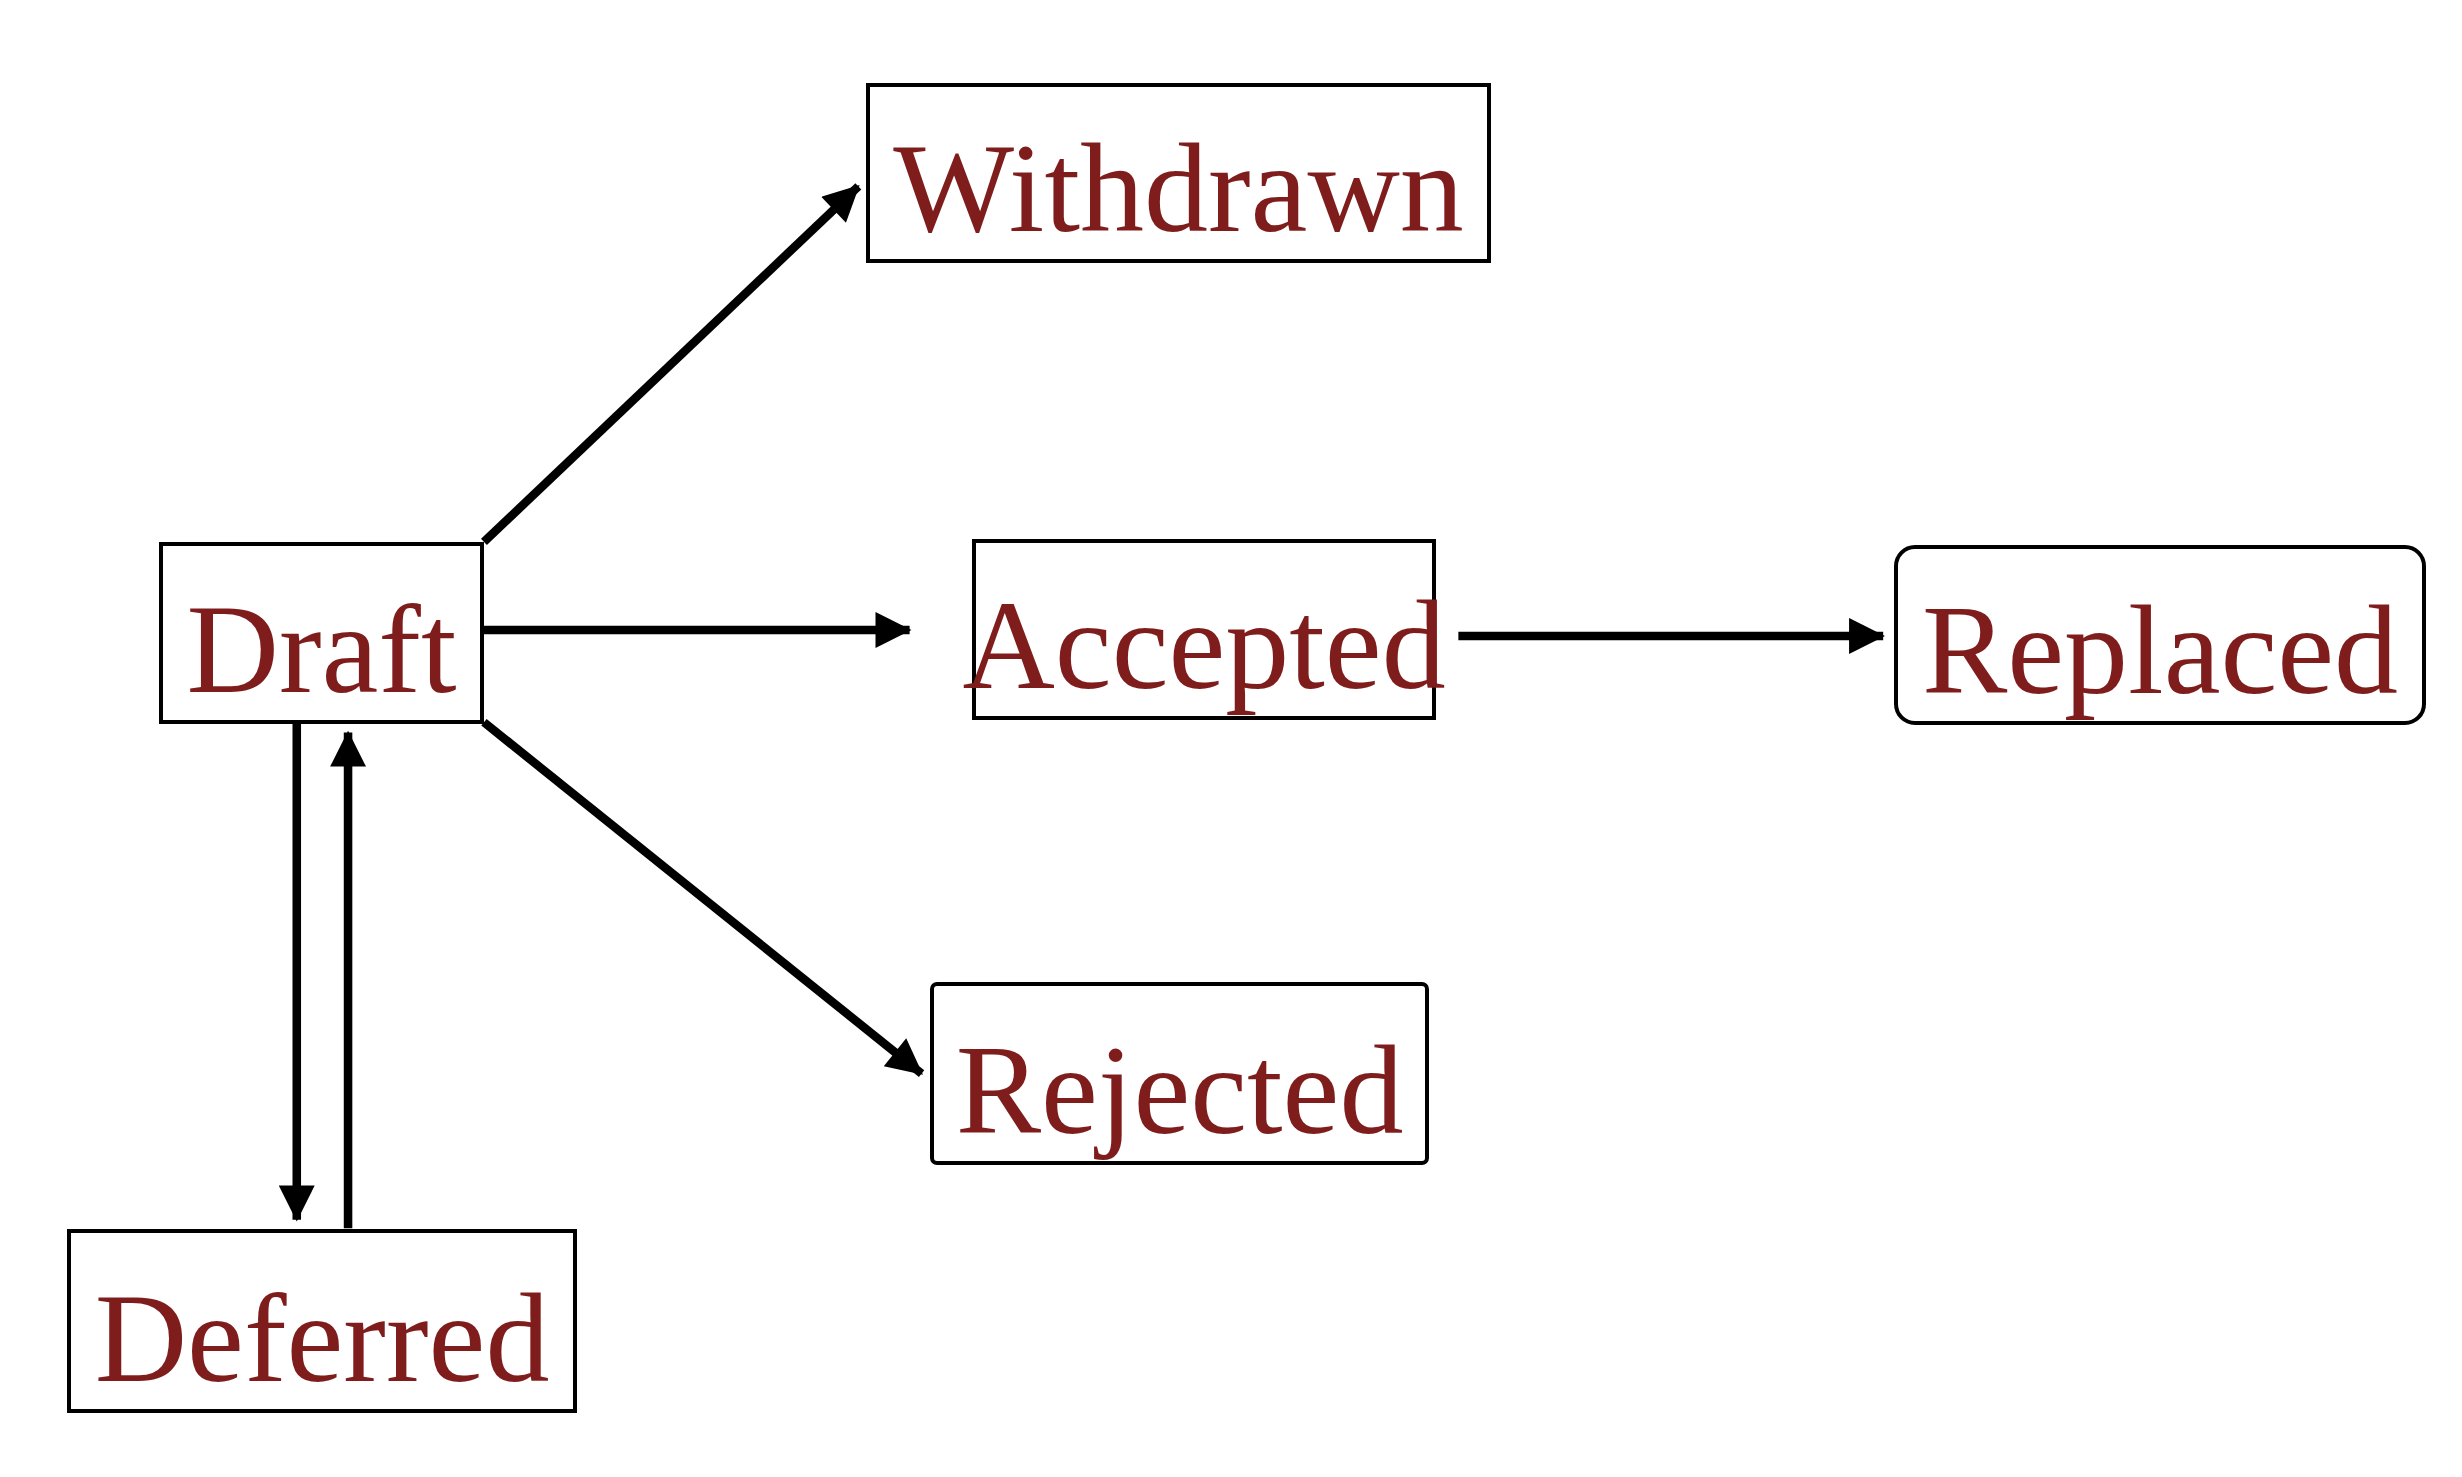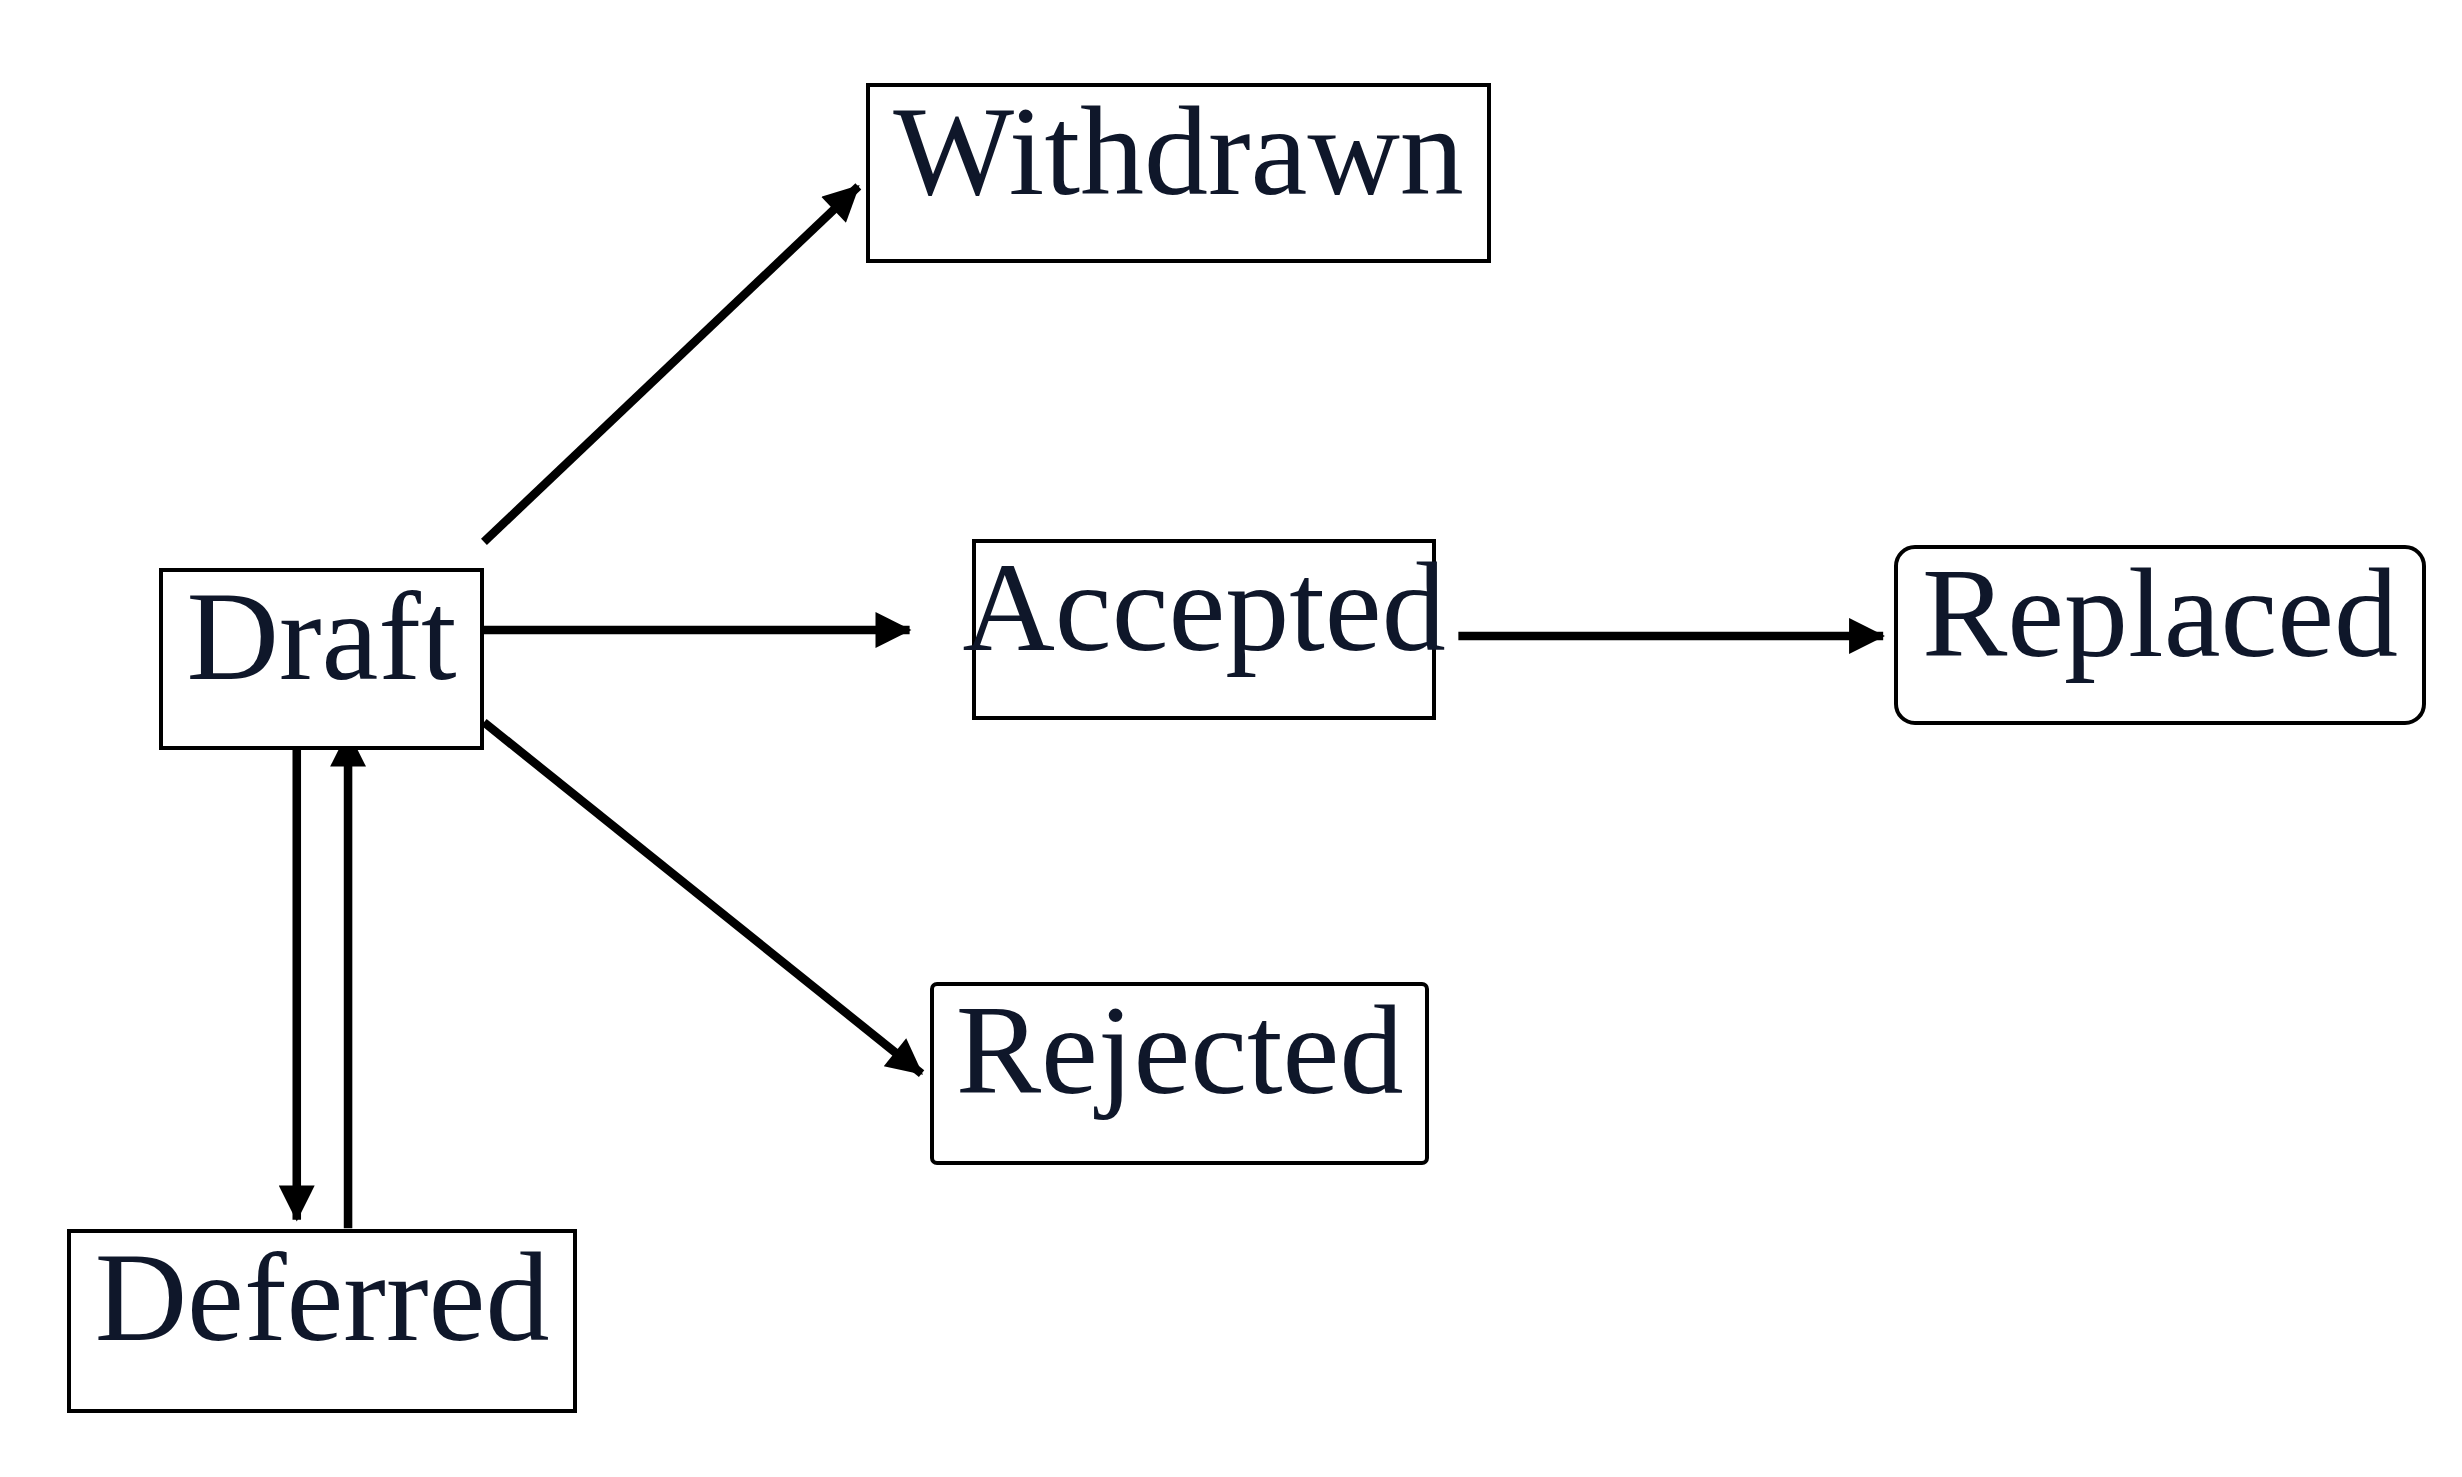--- a/index.html
+++ b/index.html
@@ -23,30 +23,30 @@
     top: 0;
     width: 2462px;
     height: 1477px;
     pointer-events: none;
   }
   .node {
     position: absolute;
     box-sizing: border-box;
     border: 4.3px solid #000000;
     background: #ffffff;
-    color: #0f172a;
+    color: #7f1d1d;
     display: flex;
-    align-items: flex-start;
+    align-items: flex-end;
     justify-content: center;
     font-size: 128px;
     line-height: 1;
     white-space: nowrap;
   }
   .node span { display: block; padding-bottom: 6.8px; }
-  .node-draft     { left: 159px;  top: 568px;  width: 325px; height: 182px; }
+  .node-draft     { left: 159px;  top: 542px;  width: 325px; height: 182px; }
   .node-withdrawn { left: 866px; top: 83px;   width: 625px; height: 180px; }
   .node-accepted  { left: 972px; top: 539px;  width: 464px; height: 181px; }
   .node-replaced  { left: 1894px; top: 545px;  width: 532px; height: 180px; border-radius: 21px; }
   .node-rejected  { left: 930px; top: 982px; width: 499px; height: 183px; border-radius: 7px; }
   .node-deferred  { left: 67px;   top: 1229px; width: 510px; height: 184px; }
 </style>
 </head>
 <body>
 
 <div class="canvas">

